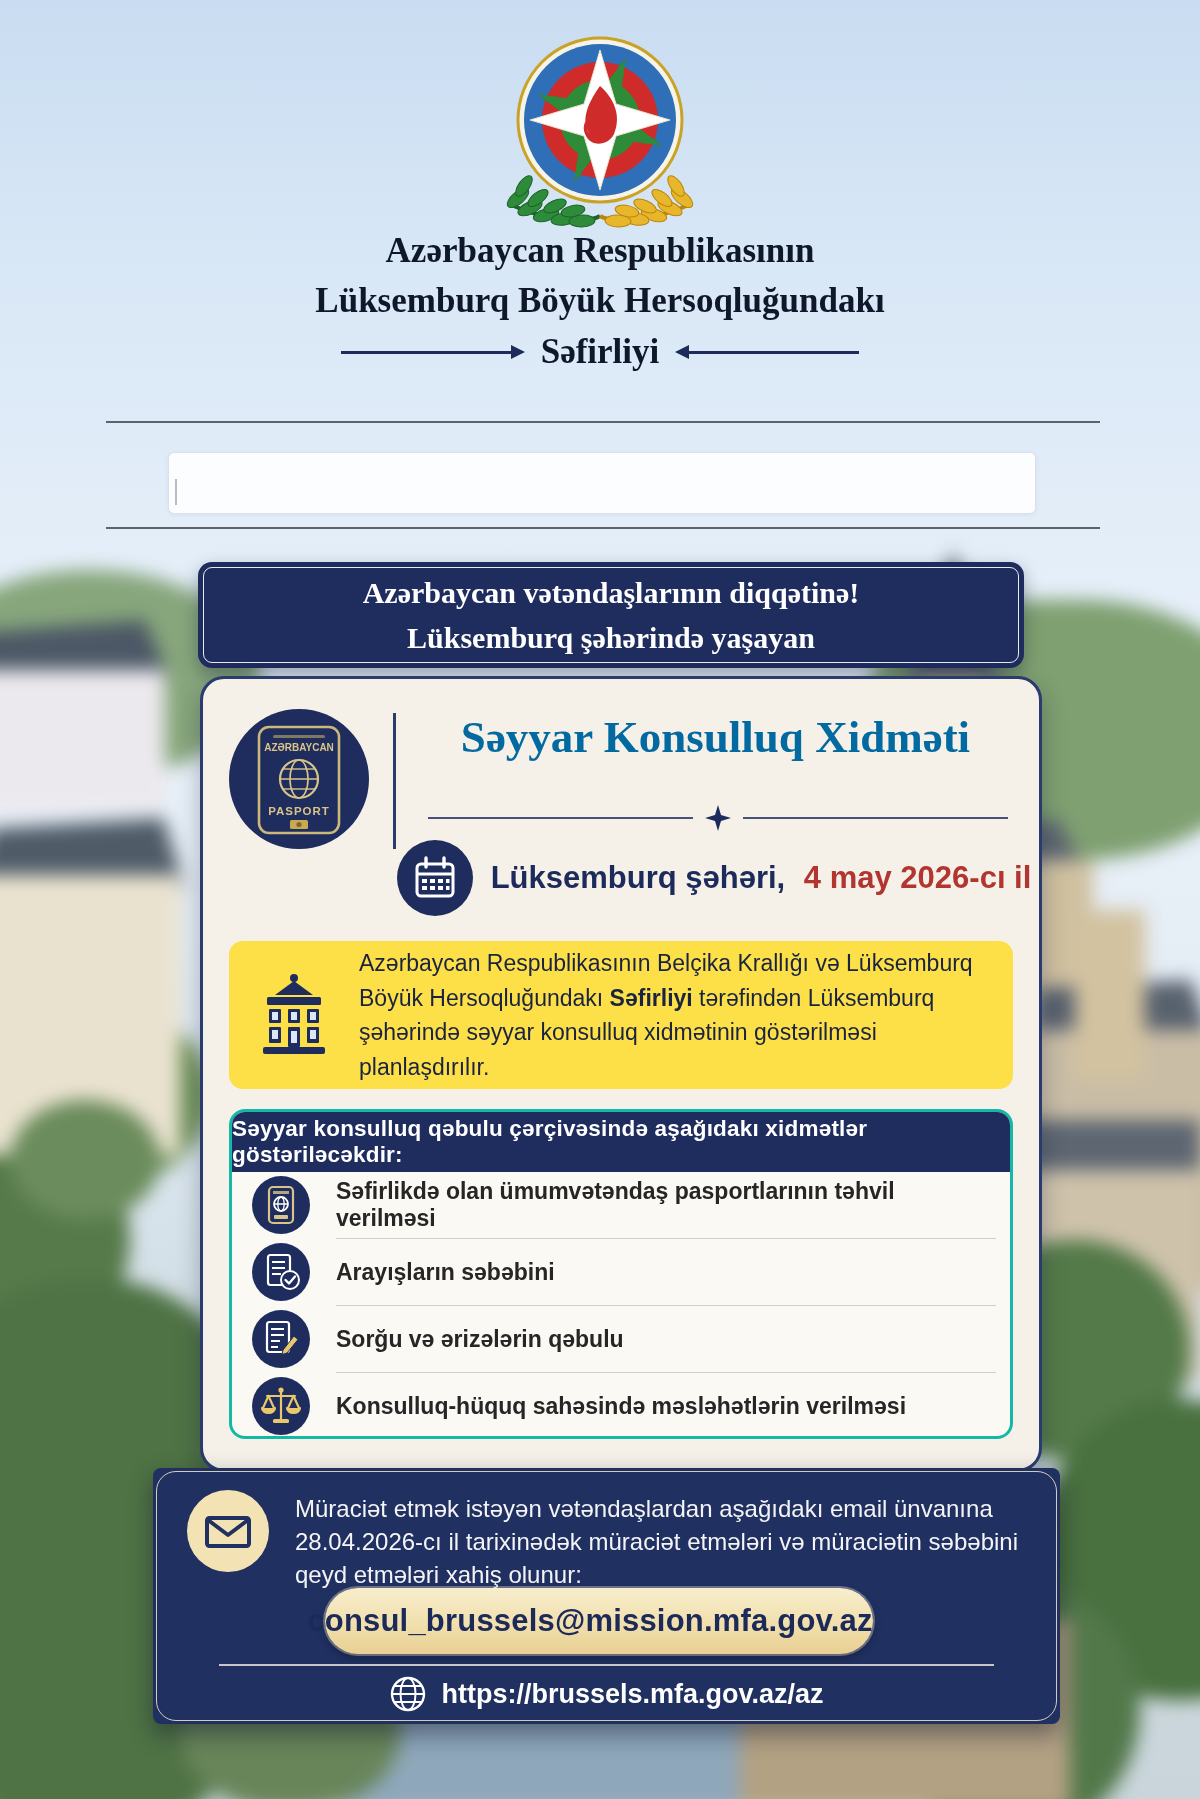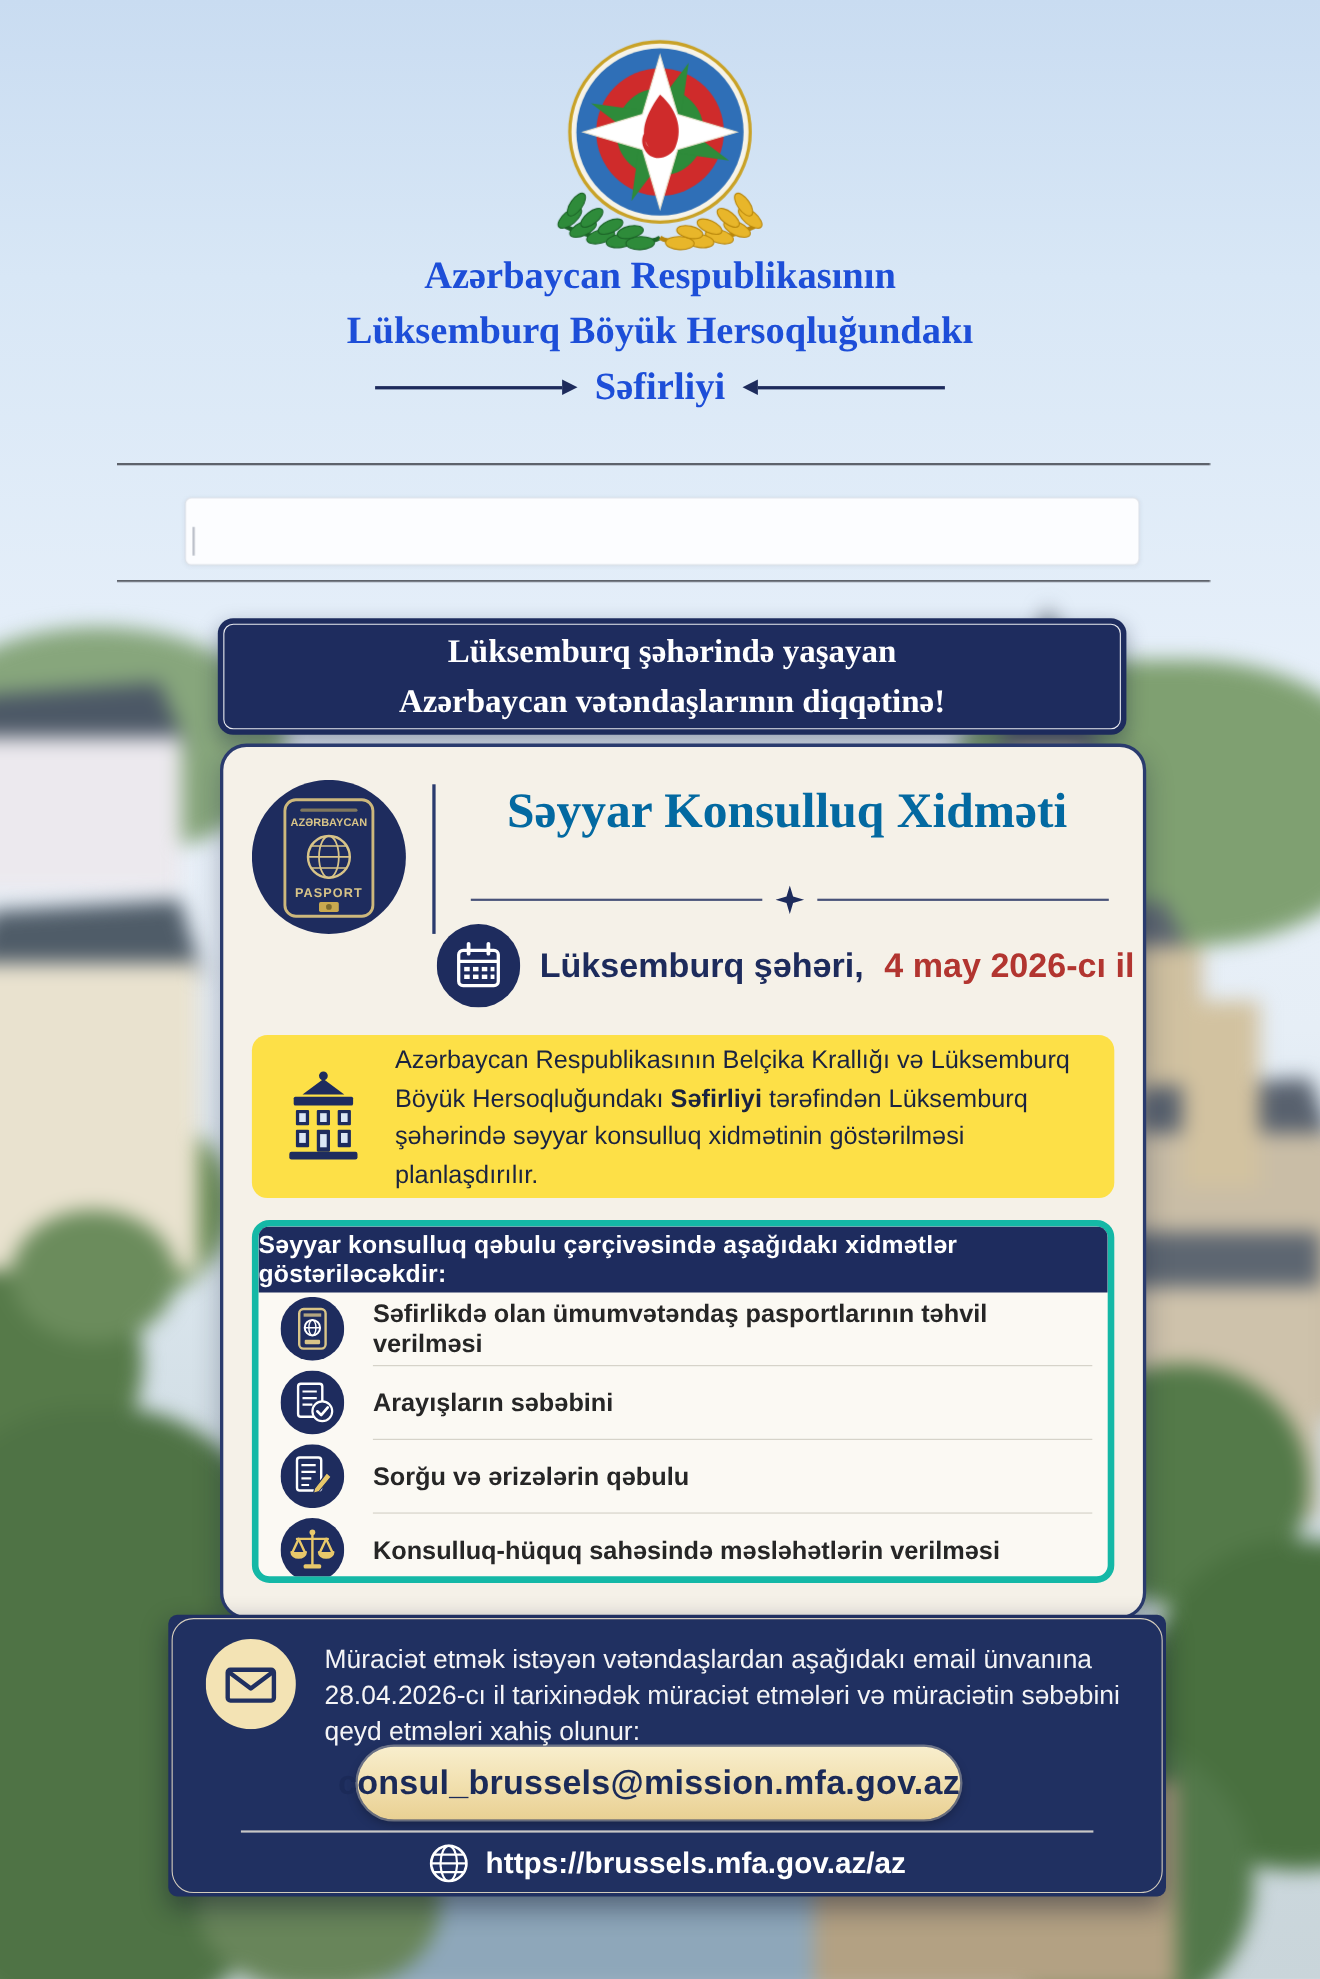--- a/index.html
+++ b/index.html
@@ -6,21 +6,21 @@
   .poster{
     position:relative;width:1200px;height:1799px;overflow:hidden;
     font-family:"Liberation Sans",sans-serif;
   }
   
   .bg{position:absolute;inset:0;background:linear-gradient(180deg,#c9dcf1 0%,#d8e7f6 14%,#e9f1fa 38%,#e6eef6 52%,#dce7ef 62%,#d3dfe6 72%,#c9d5da 100%);}
   .bg-blur{position:absolute;inset:-20px;filter:blur(9px);}
   .shape{position:absolute;}
   .emblem{position:absolute;left:468px;top:28px;width:264px;height:200px;}
   .org-title{position:absolute;left:0;right:0;top:226px;text-align:center;
-    font-family:"Liberation Serif",serif;font-weight:bold;font-size:35px;line-height:1.42;color:#1d4ed8;}
+    font-family:"Liberation Serif",serif;font-weight:bold;font-size:35px;line-height:1.42;color:#0f172a;}
   .org-line3{display:flex;align-items:center;justify-content:center;gap:16px;margin-top:2px;}
   .arrow{display:flex;align-items:center;}
   .arrow .bar{width:170px;height:3px;background:#1d2b5c;}
   .arrow .head{width:0;height:0;border-top:7px solid transparent;border-bottom:7px solid transparent;}
   .arrow.to-right .head{border-left:14px solid #1d2b5c;}
   .arrow.to-left .head{border-right:14px solid #1d2b5c;}
   .rule{position:absolute;left:106px;width:994px;height:2px;background:#474a52;opacity:.85;}
   .blank-box{position:absolute;left:168px;width:866px;top:452px;height:60px;background:rgba(255,255,255,.88);
     border:1px solid rgba(195,200,212,.55);border-radius:6px;box-shadow:0 1px 4px rgba(120,130,150,.12);}
   .blank-box .tick{position:absolute;left:6px;top:26px;width:2px;height:26px;background:#b7bcc6;}
@@ -43,21 +43,21 @@
   .date-text{font-size:31px;font-weight:bold;white-space:nowrap;}
   .date-text .loc{color:#1d2b5c;}
   .date-text .dt{color:#b23530;margin-left:10px;}
   
   .info-box{position:absolute;left:26px;width:784px;top:262px;height:148px;background:#fde047;border-radius:14px;
     display:flex;align-items:center;gap:26px;padding:0 26px;box-sizing:border-box;}
   .info-box svg{flex:0 0 auto;}
   .info-text{margin:0;font-size:23px;line-height:1.5;color:#1a2340;}
   .info-text b{font-weight:bold;}
   
-  .services-box{position:absolute;left:26px;width:784px;top:430px;height:330px;border:6px solid #14b8a6;border-radius:16px;
+  .services-box{position:absolute;left:26px;width:784px;top:430px;height:330px;border:3px solid #14b8a6;border-radius:16px;
     background:#fbf9f3;overflow:hidden;box-sizing:border-box;}
   .services-header{height:60px;background:#1e2c5e;color:#fff;display:flex;align-items:center;justify-content:center;
     font-size:22.5px;font-weight:bold;letter-spacing:.2px;}
   .service-row{height:66px;display:flex;align-items:center;gap:26px;padding:0 20px;}
   .service-row .ic{width:58px;height:58px;flex:0 0 auto;}
   .service-label{font-size:23px;font-weight:bold;color:#262626;}
   .row-divider{height:1px;background:#d2cfc5;margin-left:104px;margin-right:14px;}
   
   .contact-card{position:absolute;left:153px;width:907px;top:1468px;height:256px;background:#203061;border-radius:8px;
     box-shadow:0 10px 24px rgba(10,18,40,.45);}
@@ -178,22 +178,22 @@
     </div>
   </div>
 
   <div class="rule" style="top:421px;"></div>
   <div class="blank-box">
       <span class="tick"></span>
     </div>
   <div class="rule" style="top:527px;"></div>
 
   <div class="banner">
+    <p>Azərbaycan vətəndaşlarının diqqətinə!</p>
     <p>Lüksemburq şəhərində yaşayan</p>
-    <p>Azərbaycan vətəndaşlarının diqqətinə!</p>
   </div>
 
   <div class="main-card">
 
     <svg class="passport-badge" viewBox="0 0 140 140">
       <circle cx="70" cy="70" r="70" fill="#1e2c5e"></circle>
       <rect x="30" y="18" width="80" height="106" rx="10" fill="none" stroke="#cdb87c" stroke-width="2.6"></rect>
       <rect x="44" y="26" width="52" height="3" rx="1.5" fill="#a9985f" opacity=".7"></rect>
       <text x="70" y="42" text-anchor="middle" font-family="Liberation Sans,sans-serif" font-size="10" font-weight="bold" fill="#d8c488">AZƏRBAYCAN</text>
       <circle cx="70" cy="70" r="19" fill="none" stroke="#d8c488" stroke-width="2.2"></circle>

